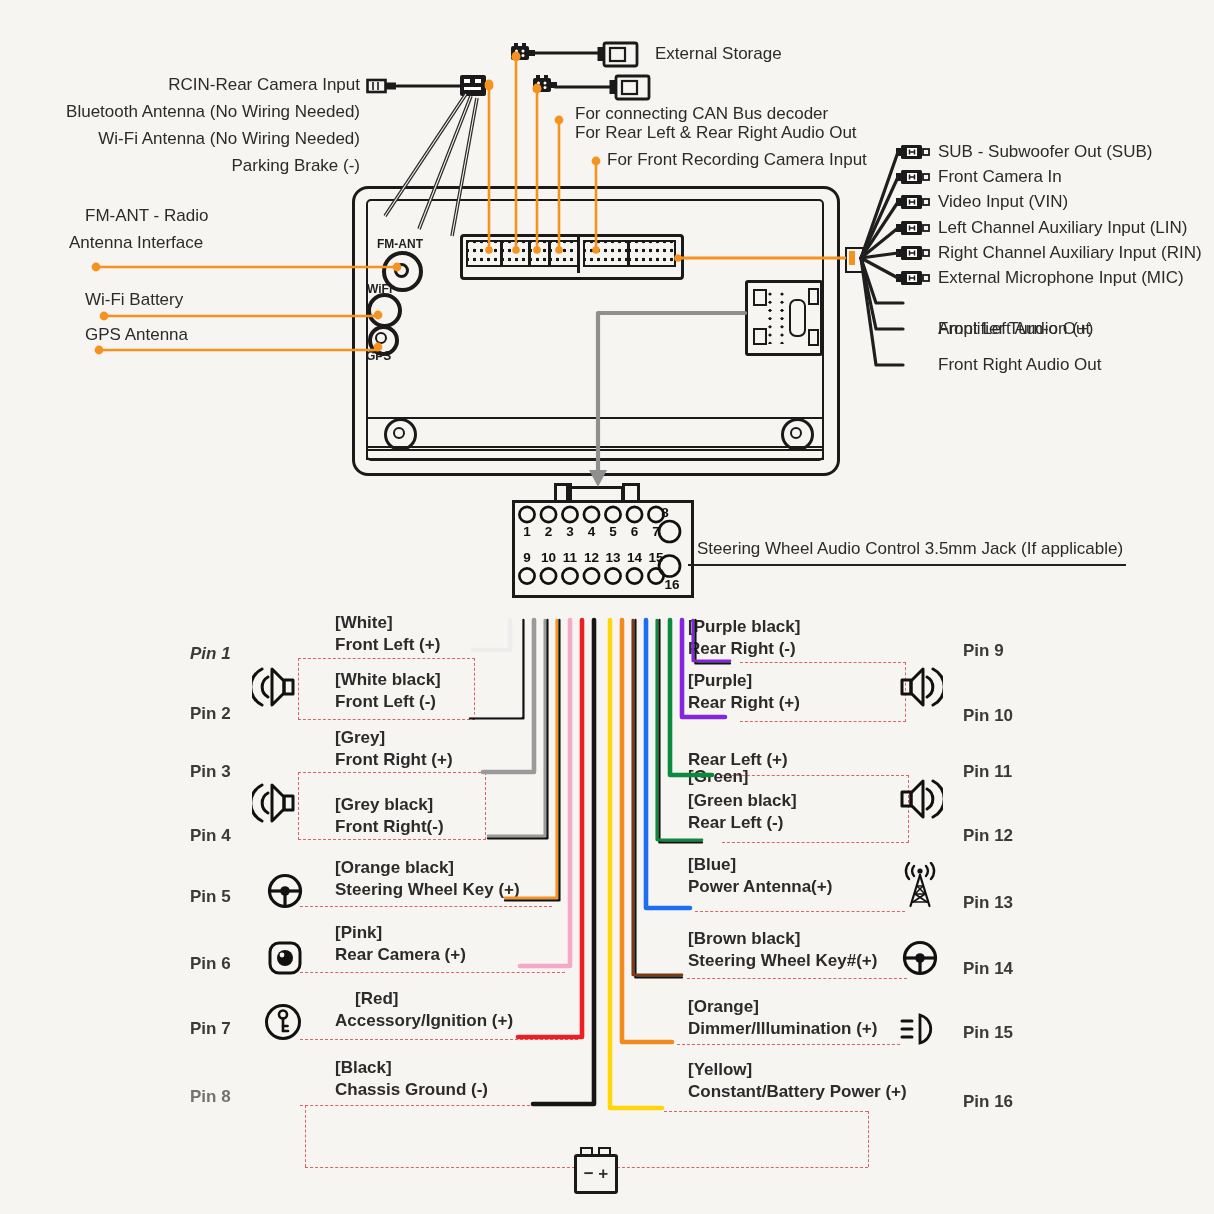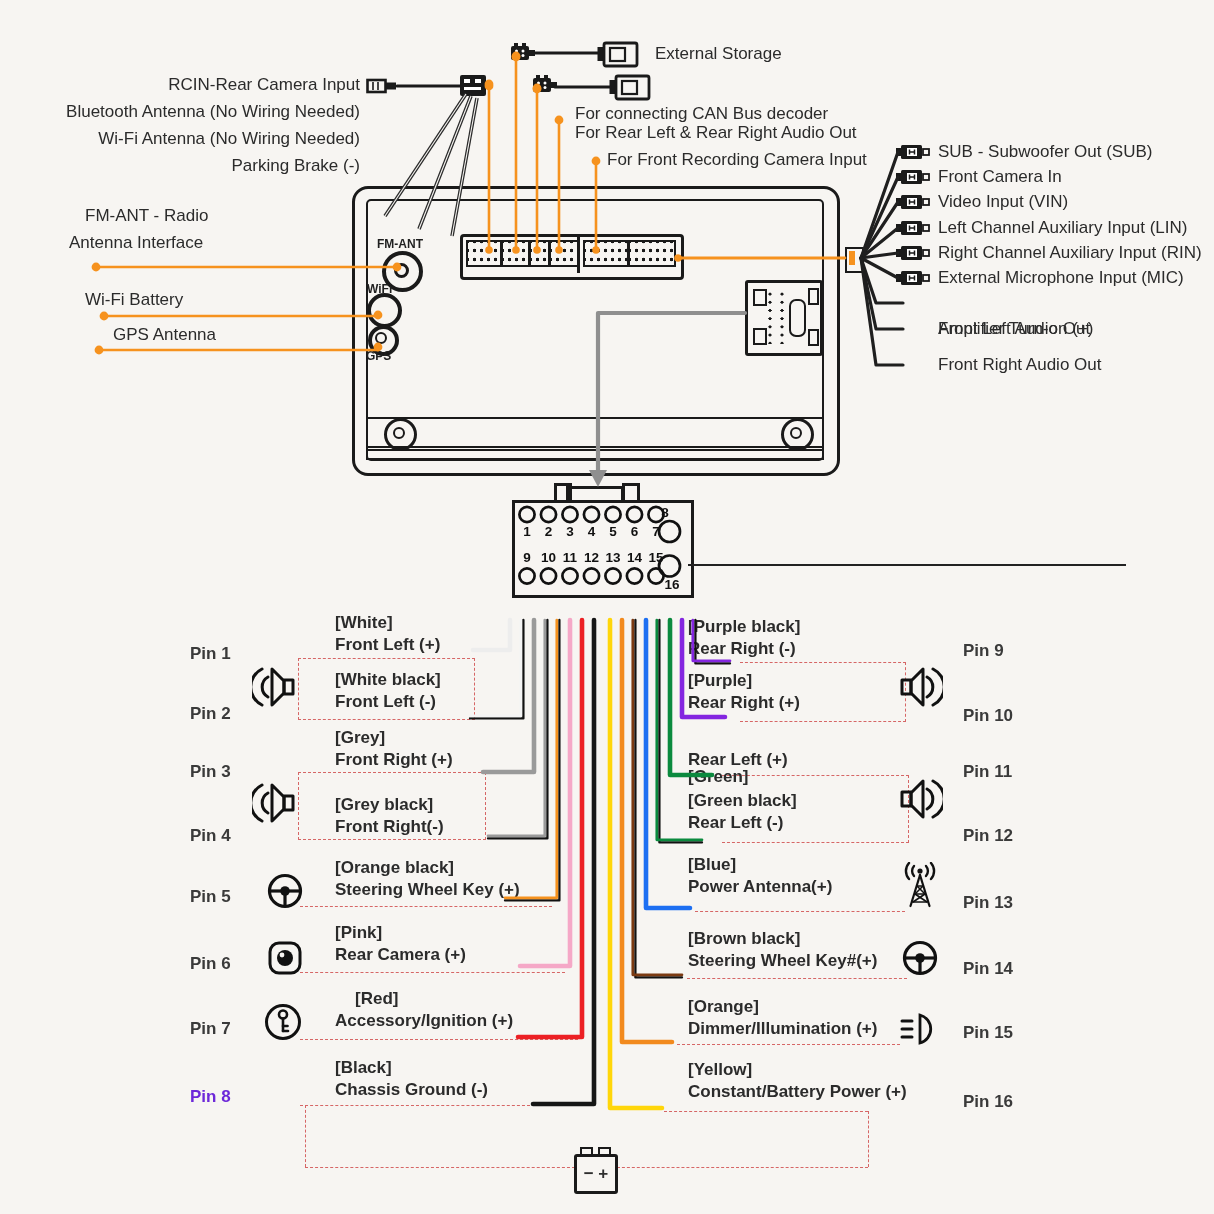--- a/index.html
+++ b/index.html
@@ -34,21 +34,21 @@
     </div>
 
   <div class="txt" style="left:655px;top:44px;">External Storage</div>
   <div class="txt" style="left:575px;top:104px;line-height:19px;">For connecting CAN Bus decoder</div>
   <div class="txt" style="left:575px;top:123px;line-height:19px;">For Rear Left &amp; Rear Right Audio Out</div>
   <div class="txt" style="left:607px;top:150px;">For Front Recording Camera Input</div>
 
   <div class="txt" style="left:85px;top:206px;">FM-ANT - Radio</div>
   <div class="txt" style="left:69px;top:233px;">Antenna Interface</div>
   <div class="txt" style="left:85px;top:290px;">Wi-Fi Battery</div>
-  <div class="txt" style="left:85px;top:325px;margin-left:28px;">GPS Antenna</div>
+  <div class="txt" style="left:85px;top:325px;">GPS Antenna</div>
 
   <div class="abs" style="left:352px;top:186px;width:482px;height:284px;border:3.5px solid var(--line);border-radius:16px;"></div>
   <div class="abs" style="left:366px;top:199px;width:454px;height:258px;border:2.5px solid var(--line);border-radius:5px;"></div>
 
   <div class="abs" style="left:366px;top:417px;width:454px;height:27px;border:2.5px solid var(--line);"></div>
   <div class="abs" style="left:366px;top:449px;width:454px;height:7px;border:2px solid var(--line);"></div>
   <div class="circ" style="left:384px;top:418px;width:27px;height:27px;border-width:3px;"></div>
   <div class="circ" style="left:393px;top:427px;width:8px;height:8px;border-width:2.5px;"></div>
   <div class="circ" style="left:781px;top:418px;width:27px;height:27px;border-width:3px;"></div>
   <div class="circ" style="left:790px;top:427px;width:8px;height:8px;border-width:2.5px;"></div>
@@ -135,20 +135,21 @@
         <rect x="8" y="2" width="33" height="23" rx="2" fill="none" stroke="#1a1a1a" stroke-width="2.8"></rect>
         <rect x="14" y="7" width="15" height="13" fill="none" stroke="#1a1a1a" stroke-width="2.2"></rect>
       </svg>
   </div>
 
   <div class="abs" style="left:554px;top:483px;width:12px;height:19px;border:3px solid var(--line);"></div>
   <div class="abs" style="left:566px;top:486px;width:52px;height:16px;border:3px solid var(--line);"></div>
   <div class="abs" style="left:622px;top:483px;width:12px;height:19px;border:3px solid var(--line);"></div>
   <div class="abs" style="left:512px;top:500px;width:176px;height:92px;border:3.5px solid var(--line);background:var(--bg);z-index:3;"></div>
 
+  <div class="txt" style="left:697px;top:539px;">Steering Wheel Audio Control 3.5mm Jack (If applicable)</div>
 
   <div id="rightOutputs">
       <div class="icon" style="left:896px;top:142px;">
         <svg width="36" height="20" viewBox="0 0 36 20">
           <rect x="0" y="6" width="5" height="8" fill="#1a1a1a"></rect>
           <rect x="5" y="3" width="21" height="14" rx="1.5" fill="#1a1a1a"></rect>
           <rect x="11" y="6" width="10" height="8" fill="#fff"></rect>
           <path d="M13.5,7.5 v5 M18.5,7.5 v5 M13.5,10 h5" stroke="#1a1a1a" stroke-width="1.5" fill="none"></path>
           <rect x="27" y="7" width="6" height="6" fill="none" stroke="#1a1a1a" stroke-width="1.8"></rect>
         </svg>
@@ -203,42 +204,42 @@
           <rect x="27" y="7" width="6" height="6" fill="none" stroke="#1a1a1a" stroke-width="1.8"></rect>
         </svg>
       </div>
       <div class="txt" style="left:938px;top:268px;">External Microphone Input (MIC)</div>
       <div class="txt" style="left:938px;top:293px;margin-top:26px;">Amplifier Turn-on (+)</div>
       <div class="txt" style="left:938px;top:319px;">Front Left Audio Out</div>
       <div class="txt" style="left:938px;top:355px;">Front Right Audio Out</div>
     </div>
 
   <div id="harnessRows">
-      <div class="txt" style="left:190px;top:644px;font-weight:bold;color:#3a3a3a;">Pin 1</div>
+      <div class="txt" style="left:190px;top:644px;font-weight:bold;color:#3a3a3a;font-style:italic;">Pin 1</div>
       <div class="txt" style="left:335px;top:612px;font-weight:bold;line-height:22px;">[White]</div>
       <div class="txt" style="left:335px;top:634px;font-weight:bold;line-height:22px;">Front Left (+)</div>
       <div class="txt" style="left:190px;top:704px;font-weight:bold;color:#3a3a3a;">Pin 2</div>
       <div class="txt" style="left:335px;top:669px;font-weight:bold;line-height:22px;">[White black]</div>
       <div class="txt" style="left:335px;top:691px;font-weight:bold;line-height:22px;">Front Left (-)</div>
       <div class="txt" style="left:190px;top:762px;font-weight:bold;color:#3a3a3a;">Pin 3</div>
       <div class="txt" style="left:335px;top:727px;font-weight:bold;line-height:22px;">[Grey]</div>
       <div class="txt" style="left:335px;top:749px;font-weight:bold;line-height:22px;">Front Right (+)</div>
       <div class="txt" style="left:190px;top:826px;font-weight:bold;color:#3a3a3a;">Pin 4</div>
       <div class="txt" style="left:335px;top:794px;font-weight:bold;line-height:22px;">[Grey black]</div>
       <div class="txt" style="left:335px;top:816px;font-weight:bold;line-height:22px;">Front Right(-)</div>
       <div class="txt" style="left:190px;top:887px;font-weight:bold;color:#3a3a3a;">Pin 5</div>
       <div class="txt" style="left:335px;top:857px;font-weight:bold;line-height:22px;">[Orange black]</div>
       <div class="txt" style="left:335px;top:879px;font-weight:bold;line-height:22px;">Steering Wheel Key (+)</div>
       <div class="txt" style="left:190px;top:954px;font-weight:bold;color:#3a3a3a;">Pin 6</div>
       <div class="txt" style="left:335px;top:922px;font-weight:bold;line-height:22px;">[Pink]</div>
       <div class="txt" style="left:335px;top:944px;font-weight:bold;line-height:22px;">Rear Camera (+)</div>
       <div class="txt" style="left:190px;top:1019px;font-weight:bold;color:#3a3a3a;">Pin 7</div>
       <div class="txt" style="left:335px;top:988px;font-weight:bold;line-height:22px;margin-left:20px;">[Red]</div>
       <div class="txt" style="left:335px;top:1010px;font-weight:bold;line-height:22px;">Accessory/Ignition (+)</div>
-      <div class="txt" style="left:190px;top:1087px;font-weight:bold;color:#6d28d9;">Pin 8</div>
+      <div class="txt" style="left:190px;top:1087px;font-weight:bold;color:#737373;">Pin 8</div>
       <div class="txt" style="left:335px;top:1057px;font-weight:bold;line-height:22px;">[Black]</div>
       <div class="txt" style="left:335px;top:1079px;font-weight:bold;line-height:22px;">Chassis Ground (-)</div>
       <div class="txt" style="left:963px;top:641px;font-weight:bold;color:#3a3a3a;">Pin 9</div>
       <div class="txt" style="left:688px;top:616px;font-weight:bold;line-height:22px;">[Purple black]</div>
       <div class="txt" style="left:688px;top:638px;font-weight:bold;line-height:22px;">Rear Right (-)</div>
       <div class="txt" style="left:963px;top:706px;font-weight:bold;color:#3a3a3a;">Pin 10</div>
       <div class="txt" style="left:688px;top:670px;font-weight:bold;line-height:22px;">[Purple]</div>
       <div class="txt" style="left:688px;top:692px;font-weight:bold;line-height:22px;">Rear Right (+)</div>
       <div class="txt" style="left:963px;top:762px;font-weight:bold;color:#3a3a3a;">Pin 11</div>
       <div class="txt" style="left:688px;top:766px;font-weight:bold;line-height:22px;">[Green]</div>

